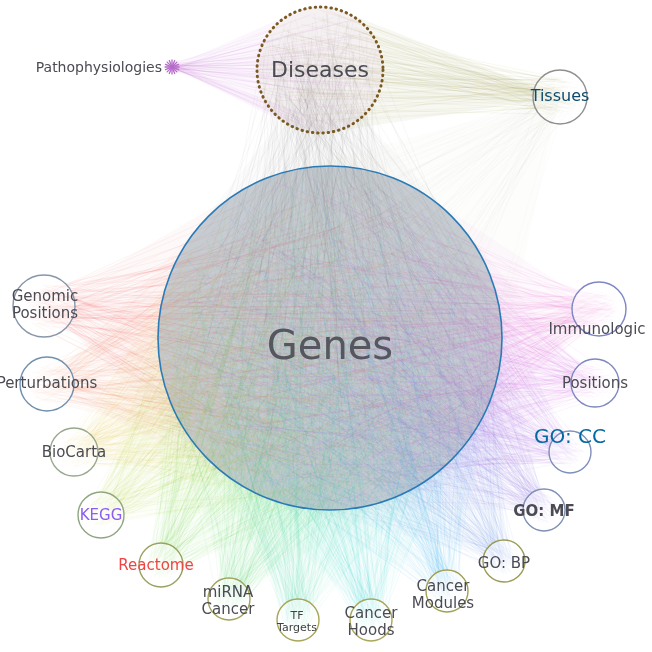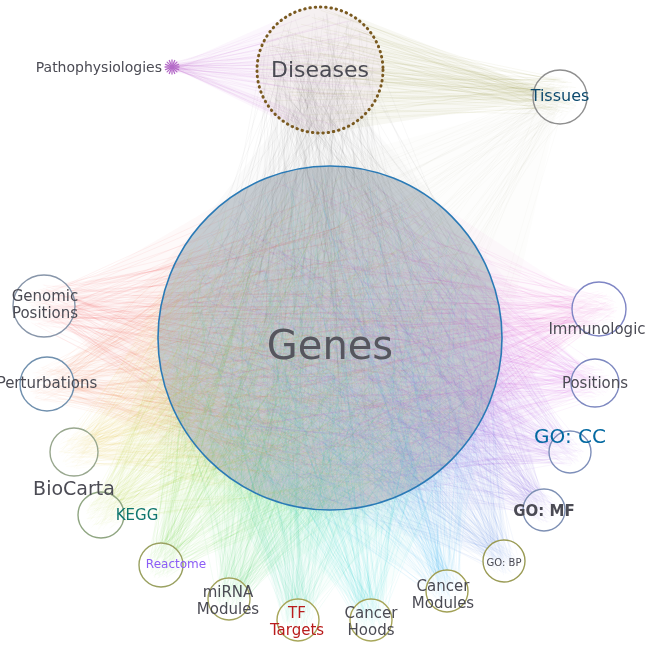--- a/index.html
+++ b/index.html
@@ -2094,30 +2094,30 @@
       <circle cx="599" cy="309" r="27" fill="rgba(255,255,255,0.5)" stroke="#7f86c5" stroke-width="1.4"></circle>
     </svg>
   <div id="labels">
       <div class="label" style="left: 320px; top: 70px; font-size: 22px; color: rgb(75, 75, 84);">Diseases</div>
       <div class="label" style="left: 330px; top: 345px; font-size: 40px; color: rgb(86, 86, 94);">Genes</div>
       <div class="label end" style="left: 162px; top: 68px; font-size: 14px; color: rgb(75, 75, 84);">Pathophysiologies</div>
       <div class="label" style="left: 560px; top: 96px; font-size: 16px; color: #0c4a6e; text-align: right;">Tissues</div>
       <div class="label" style="left: 45px; top: 305px; font-size: 15px; color: rgb(75, 75, 84);">Genomic
 Positions</div>
       <div class="label" style="left: 47px; top: 383px; font-size: 15px; color: rgb(75, 75, 84);">Perturbations</div>
-      <div class="label" style="left: 74px; top: 452px; font-size: 19px; color: rgb(75, 75, 84); margin-top: 37px;">BioCarta</div>
-      <div class="label" style="left: 101px; top: 515px; font-size: 15px; color: #0f766e; margin-left: 36px;">KEGG</div>
-      <div class="label" style="left: 176px; top: 565px; font-size: 12px; color: #8b5cf6;">Reactome</div>
+      <div class="label" style="left: 74px; top: 452px; font-size: 15px; color: rgb(75, 75, 84);">BioCarta</div>
+      <div class="label" style="left: 101px; top: 515px; font-size: 15px; color: #8b5cf6;">KEGG</div>
+      <div class="label" style="left: 156px; top: 565px; font-size: 15px; color: #ef4444;">Reactome</div>
       <div class="label" style="left: 228px; top: 601px; font-size: 15px; color: rgb(75, 75, 84);">miRNA
-Modules</div>
-      <div class="label" style="left: 297px; top: 622px; font-size: 15px; color: #b91c1c; text-align: center;">TF
+Cancer</div>
+      <div class="label" style="left: 297px; top: 622px; font-size: 11px; color: #404040; text-align: center;">TF
 Targets</div>
       <div class="label" style="left: 371px; top: 622px; font-size: 15px; color: rgb(75, 75, 84);">Cancer
 Hoods</div>
       <div class="label" style="left: 443px; top: 595px; font-size: 15px; color: rgb(75, 75, 84);">Cancer
 Modules</div>
-      <div class="label" style="left: 504px; top: 563px; font-size: 10px; color: rgb(75, 75, 84);">GO: BP</div>
+      <div class="label" style="left: 504px; top: 563px; font-size: 15px; color: rgb(75, 75, 84);">GO: BP</div>
       <div class="label" style="left: 544px; top: 511px; font-size: 15px; color: rgb(75, 75, 84); font-weight: bold;">GO: MF</div>
       <div class="label" style="left: 570px; top: 436px; font-size: 20px; color: #0369a1;">GO: CC</div>
       <div class="label" style="left: 595px; top: 383px; font-size: 15px; color: rgb(75, 75, 84);">Positions</div>
       <div class="label" style="left: 597px; top: 309px; font-size: 15px; color: rgb(75, 75, 84); margin-top: 20px;">Immunologic</div>
     </div>
 </div>
 
 </body></html>

